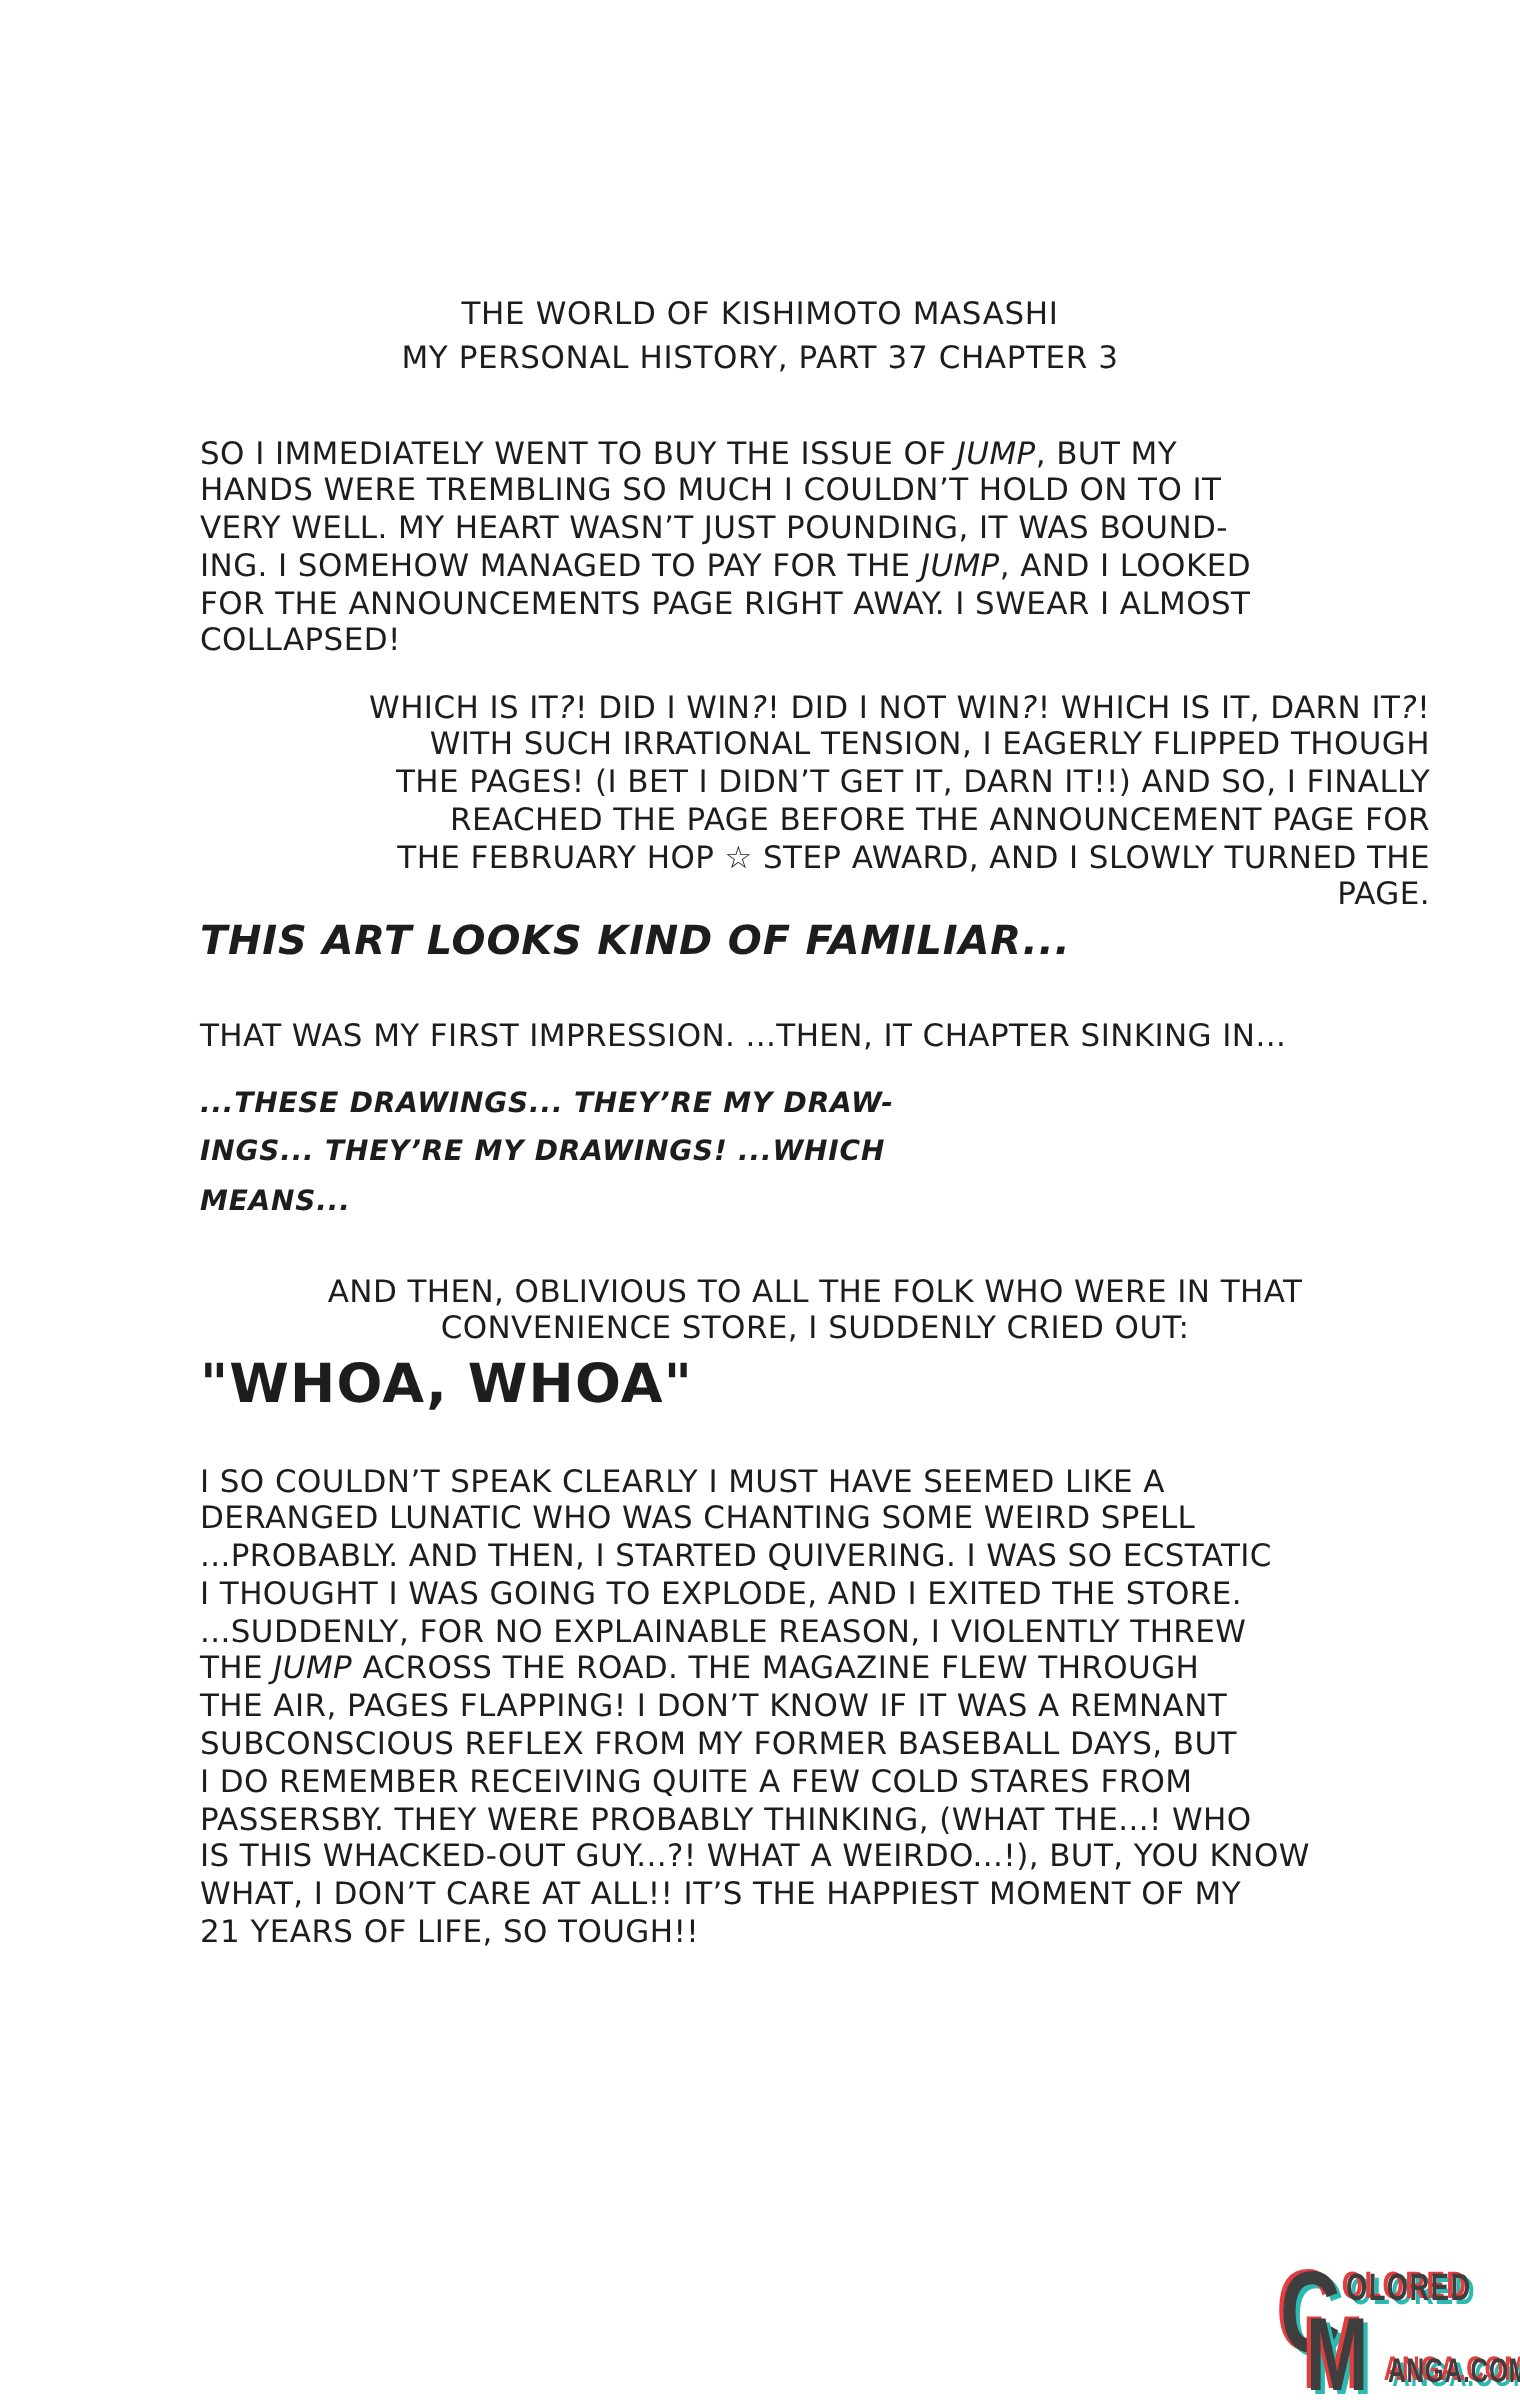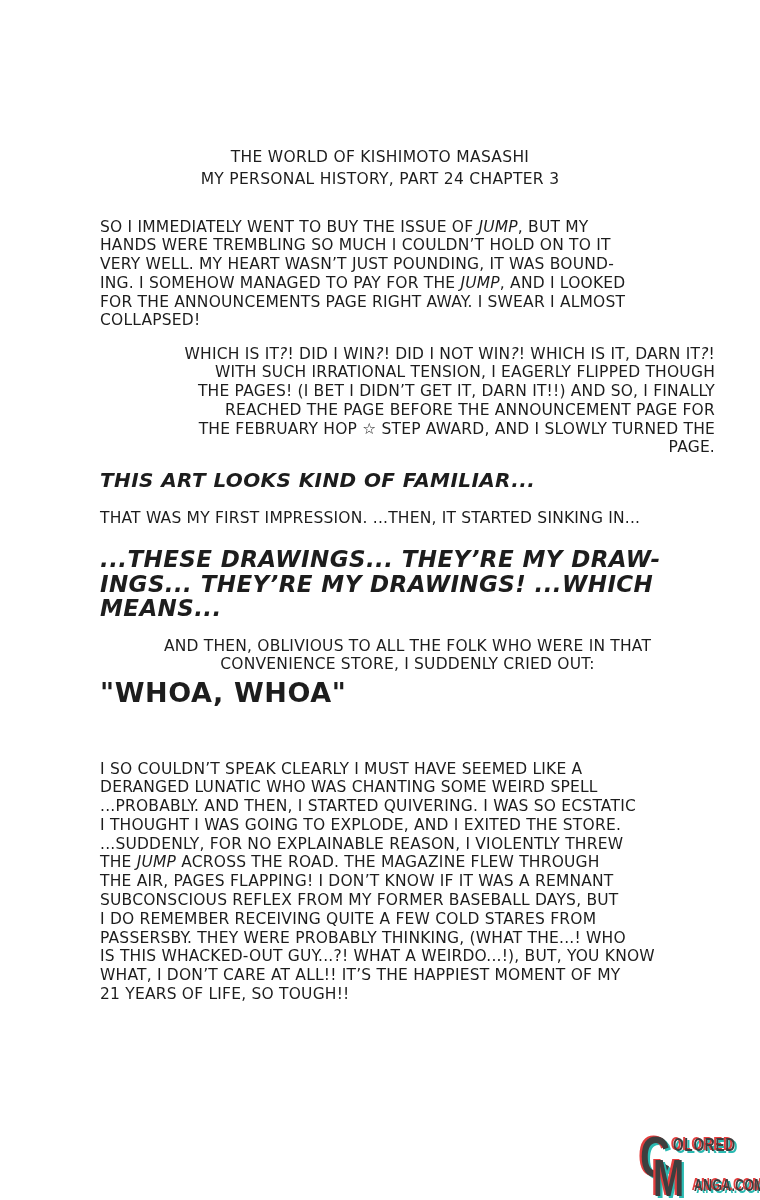--- a/index.html
+++ b/index.html
@@ -38,26 +38,26 @@
   }
 
   .headline {
     font-weight: bold;
     font-style: italic;
     letter-spacing: 0.4px;
   }
 
   #p1 { top: 202px; }
   #p2 { top: 329px; text-align: right; }
-  #h-familiar { top: 451px; font-size: 20px; line-height: 24px; }
+  #h-familiar { top: 441px; font-size: 20px; line-height: 24px; }
   #p3 { top: 493px; }
-  #h-drawings { top: 528px; font-size: 23px; line-height: 24.5px; }
+  #h-drawings { top: 528px; font-size: 14px; line-height: 24.5px; }
   #p4 { top: 621px; text-align: center; }
   #h-whoa { top: 659px; font-size: 27px; line-height: 32px; font-style: normal; letter-spacing: 0.6px; }
-  #p5 { top: 744px; }
+  #p5 { top: 716px; }
 
   
   .watermark {
     position: absolute;
     right: 0;
     bottom: 0;
     width: 126px;
     height: 92px;
     font-family: "Liberation Sans", sans-serif;
     font-weight: bold;
@@ -80,30 +80,30 @@
 
   i { font-style: italic; }
 </style>
 </head>
 <body>
 
 <div class="page">
 
   <header class="block title-block">
     <div>THE WORLD OF KISHIMOTO MASASHI</div>
-    <div>MY PERSONAL HISTORY, PART 24 CHAPTER 3</div>
+    <div>MY PERSONAL HISTORY, PART 37 CHAPTER 3</div>
   </header>
 
   <p id="p1" class="block body-text">SO I IMMEDIATELY WENT TO BUY THE ISSUE OF <i>JUMP</i>, BUT MY<br>HANDS WERE TREMBLING SO MUCH I COULDN’T HOLD ON TO IT<br>VERY WELL. MY HEART WASN’T JUST POUNDING, IT WAS BOUND-<br>ING. I SOMEHOW MANAGED TO PAY FOR THE <i>JUMP</i>, AND I LOOKED<br>FOR THE ANNOUNCEMENTS PAGE RIGHT AWAY. I SWEAR I ALMOST<br>COLLAPSED!</p>
 
   <p id="p2" class="block body-text">WHICH IS IT<i>?</i>! DID I WIN<i>?</i>! DID I NOT WIN<i>?</i>! WHICH IS IT, DARN IT<i>?</i>!<br>WITH SUCH IRRATIONAL TENSION, I EAGERLY FLIPPED THOUGH<br>THE PAGES! (I BET I DIDN’T GET IT, DARN IT!!) AND SO, I FINALLY<br>REACHED THE PAGE BEFORE THE ANNOUNCEMENT PAGE FOR<br>THE FEBRUARY HOP ☆ STEP AWARD, AND I SLOWLY TURNED THE<br>PAGE.</p>
 
   <h2 id="h-familiar" class="block headline">THIS ART LOOKS KIND OF FAMILIAR...</h2>
 
-  <p id="p3" class="block body-text">THAT WAS MY FIRST IMPRESSION. ...THEN, IT STARTED SINKING IN...</p>
+  <p id="p3" class="block body-text">THAT WAS MY FIRST IMPRESSION. ...THEN, IT CHAPTER SINKING IN...</p>
 
   <h2 id="h-drawings" class="block headline">...THESE DRAWINGS... THEY’RE MY DRAW-<br>INGS... THEY’RE MY DRAWINGS! ...WHICH<br>MEANS...</h2>
 
   <p id="p4" class="block body-text">AND THEN, OBLIVIOUS TO ALL THE FOLK WHO WERE IN THAT<br>CONVENIENCE STORE, I SUDDENLY CRIED OUT:</p>
 
   <h1 id="h-whoa" class="block headline">"WHOA, WHOA"</h1>
 
   <p id="p5" class="block body-text">I SO COULDN’T SPEAK CLEARLY I MUST HAVE SEEMED LIKE A<br>DERANGED LUNATIC WHO WAS CHANTING SOME WEIRD SPELL<br>...PROBABLY. AND THEN, I STARTED QUIVERING. I WAS SO ECSTATIC<br>I THOUGHT I WAS GOING TO EXPLODE, AND I EXITED THE STORE.<br>...SUDDENLY, FOR NO EXPLAINABLE REASON, I VIOLENTLY THREW<br>THE <i>JUMP</i> ACROSS THE ROAD. THE MAGAZINE FLEW THROUGH<br>THE AIR, PAGES FLAPPING! I DON’T KNOW IF IT WAS A REMNANT<br>SUBCONSCIOUS REFLEX FROM MY FORMER BASEBALL DAYS, BUT<br>I DO REMEMBER RECEIVING QUITE A FEW COLD STARES FROM<br>PASSERSBY. THEY WERE PROBABLY THINKING, (WHAT THE...! WHO<br>IS THIS WHACKED-OUT GUY...?! WHAT A WEIRDO...!), BUT, YOU KNOW<br>WHAT, I DON’T CARE AT ALL!! IT’S THE HAPPIEST MOMENT OF MY<br>21 YEARS OF LIFE, SO TOUGH!!</p>
 
   <div class="watermark">

